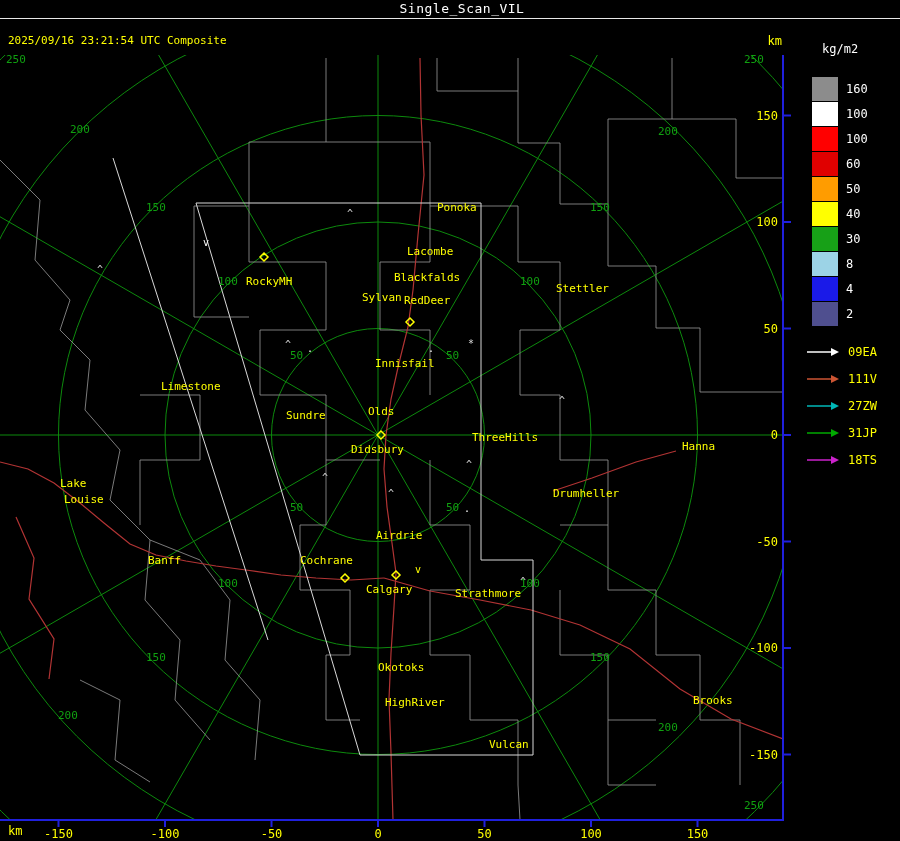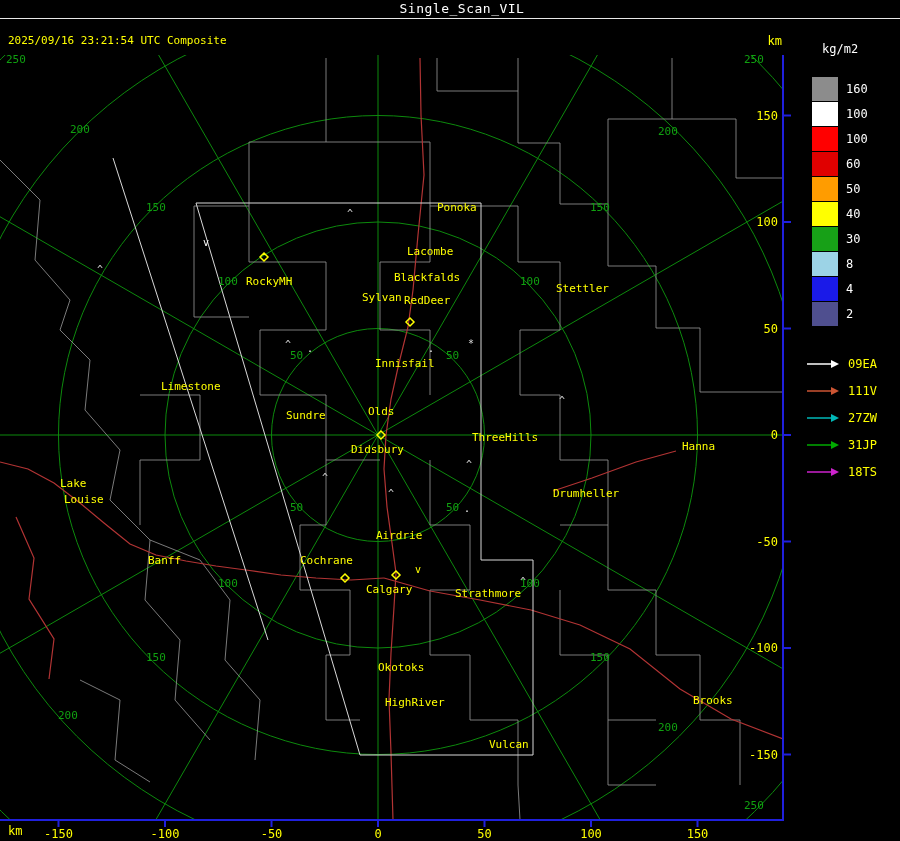--- a/index.html
+++ b/index.html
@@ -22,21 +22,21 @@
   .city { fill:#ffff00; font-size:11px; }
   .mark { font-size:10px; }
   .site { fill:none; stroke:#ffff00; stroke-width:1.5; }
   .axis { stroke:#2020dd; stroke-width:2; fill:none; }
   .alabel { fill:#ffff00; font-size:12px; }
   .legend { position:absolute; top:42px; left:806px; width:92px; color:#fff; }
   .lg-units { font-size:12px; color:#ffffff; margin:0 0 20px 16px; }
   .lg-row { display:flex; align-items:center; height:25px; }
   .lg-swatch { display:inline-block; width:26px; height:24px; margin-left:6px; }
   .lg-val { margin-left:8px; font-size:12px; color:#ffffff; }
-  .sites { margin-top:24px; }
+  .sites { margin-top:12px; }
   .site-row { display:flex; align-items:center; height:27px; }
   .site-label { margin-left:8px; font-size:12px; color:#ffff00; }
 </style>
 </head>
 <body>
 
 <div class="titlebar">Single_Scan_VIL</div>
 <div class="timestamp">2025/09/16 23:21:54 UTC Composite</div>
 <div class="unit-top">km</div>
 

